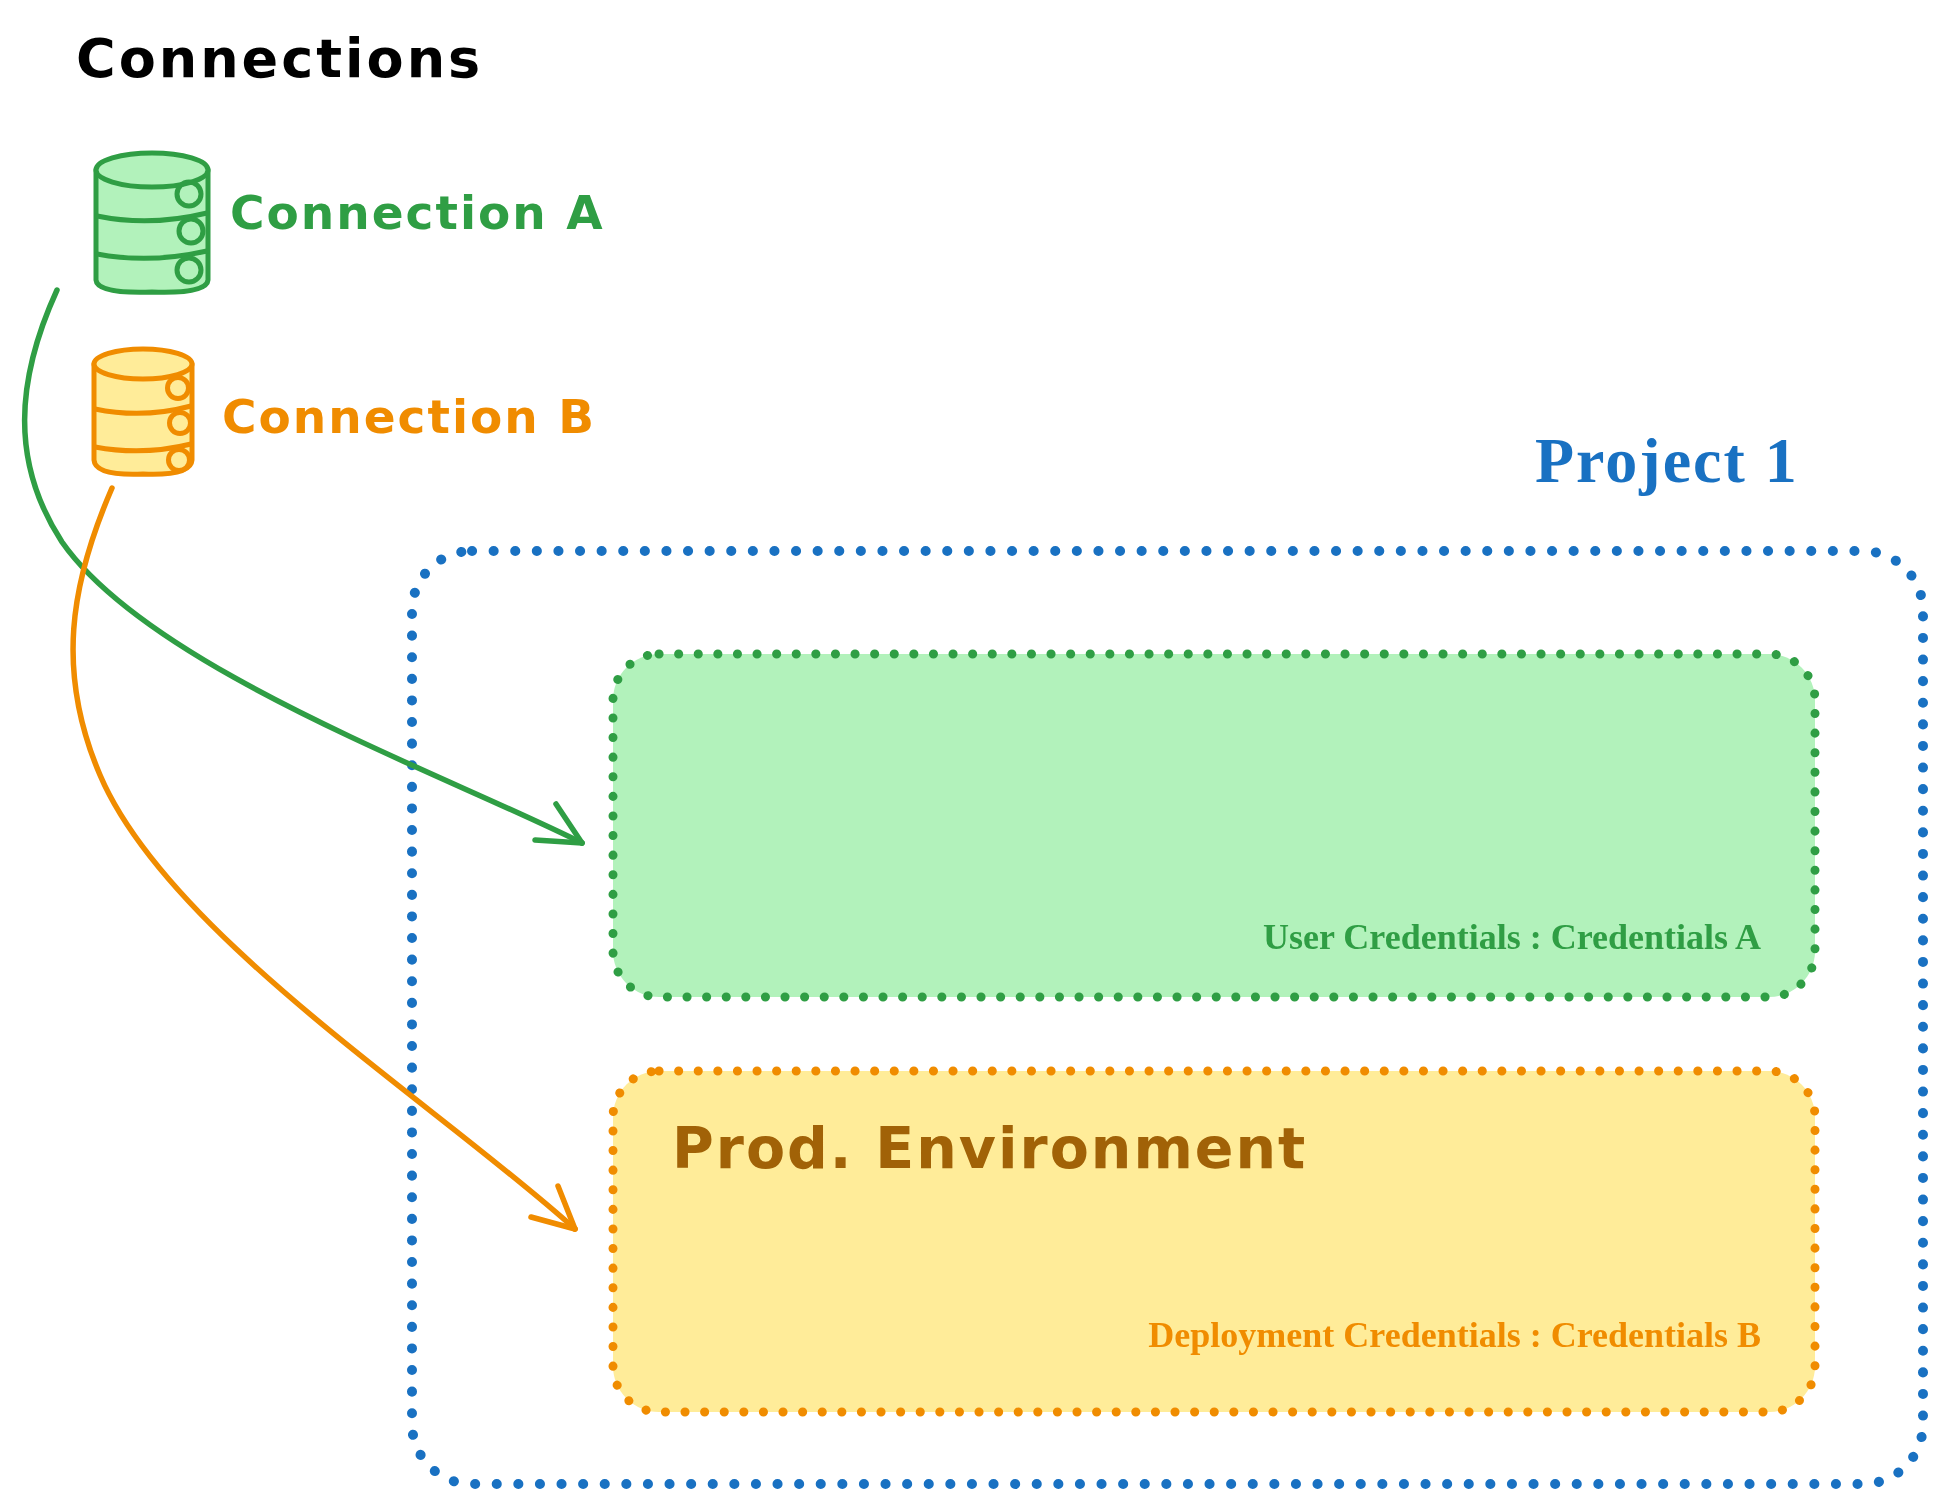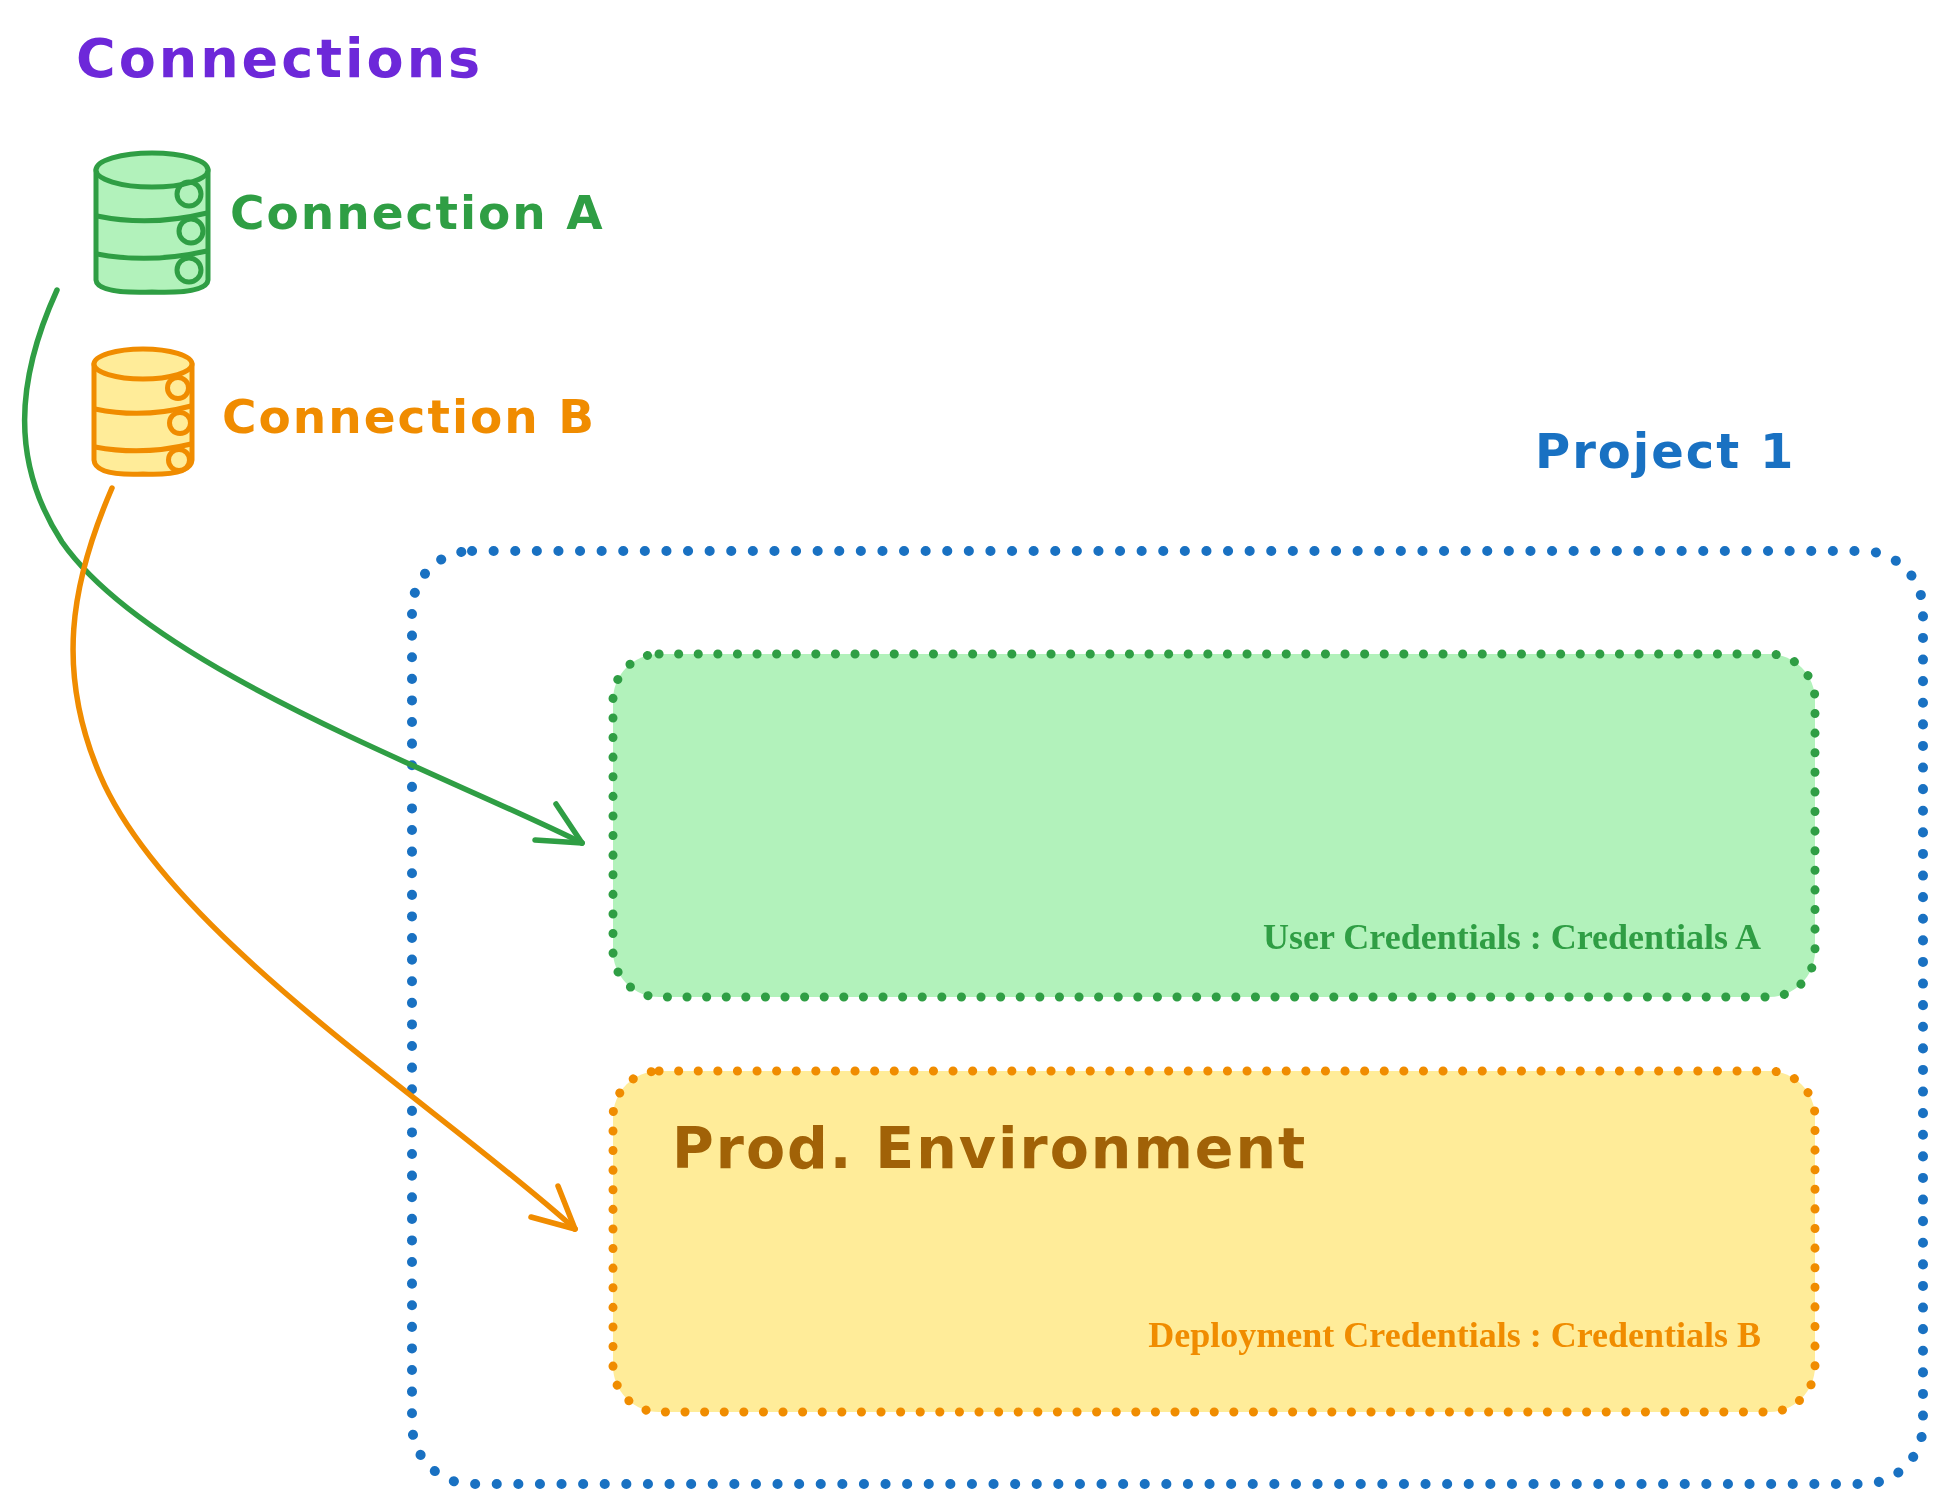--- a/index.html
+++ b/index.html
@@ -16,24 +16,24 @@
     left: 0; top: 0;
     width: 1948px; height: 1506px;
   }
   .label {
     position: absolute;
     white-space: nowrap;
     font-weight: 600;
     letter-spacing: 1px;
     line-height: 1.15;
   }
-  .title-main   { left: 76px;  top: 28px;   font-size: 54px; color: #6d28d9; letter-spacing: 3px; }
+  .title-main   { left: 76px;  top: 28px;   font-size: 54px; color: #000000; letter-spacing: 3px; }
   .conn-a-label { left: 230px; top: 186px;  font-size: 47px; color: #2f9e44; letter-spacing: 2px; }
   .conn-b-label { left: 222px; top: 390px;  font-size: 47px; color: #f08c00; letter-spacing: 2px; }
-  .project-label{ left: 1535px;top: 424px;  font-size: 48px; color: #1971c2; letter-spacing: 2px; }
+  .project-label{ left: 1535px;top: 424px;  font-size: 64px; color: #1971c2; letter-spacing: 2px; font-family: Liberation Serif, serif; }
   .dev-title    { left: 664px; top: 702px;  font-size: 46px; color: #2f9e44; letter-spacing: 2px; }
   .prod-title   { left: 672px; top: 1116px; font-size: 57px; color: #a16207; letter-spacing: 2px; text-align: center; }
   .creds {
     position: absolute;
     right: 187px;
     font-family: Liberation Serif, serif;
     font-weight: 600;
     font-size: 36px;
     white-space: nowrap;
   }

